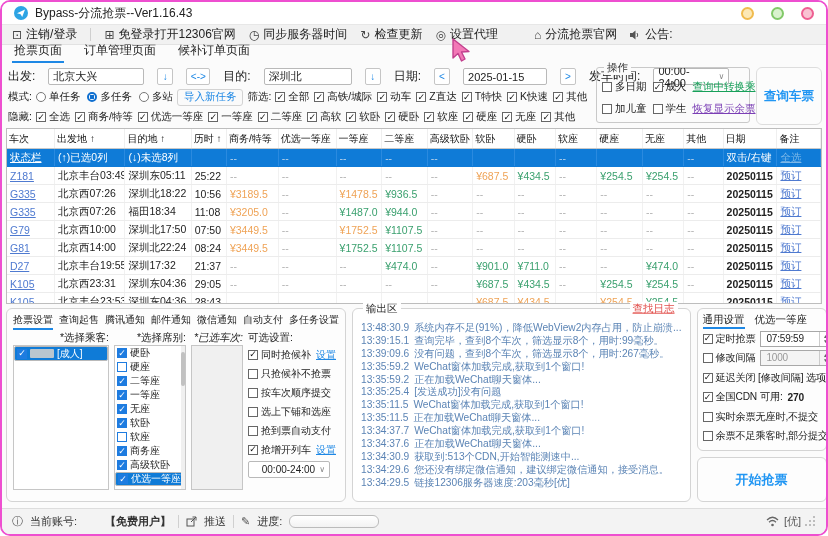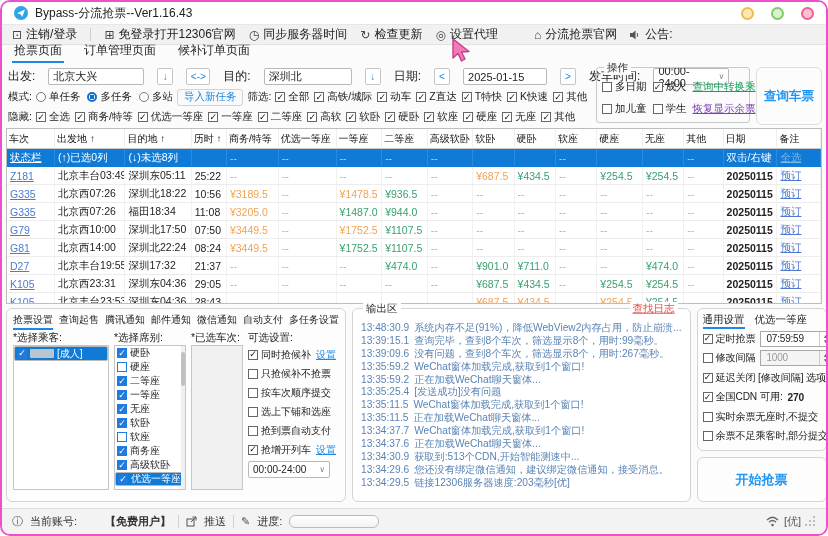--- a/index.html
+++ b/index.html
@@ -57,21 +57,21 @@
   .pg{color:#3aa06e;}
   .pd{color:#b3b3b3;}
   .datec{font-weight:bold;color:#222;}
   tr.selrow td{background:#0f7bd7;color:#fff;border-right:1px solid #2a8adf;border-bottom:1px solid #0f7bd7;}
   tr.selrow a{color:#fff;}
   tr.selrow .sd{color:#b9d2ea;}
   tr.selrow .faint{color:#7db8e8;text-decoration:underline;}
   
   .bottom{display:flex;gap:6px;margin:4px 4px 0 4px;height:194px;}
   .panel{box-sizing:border-box;border:1px solid #d4d4d4;border-radius:6px;background:#fdfdfd;}
-  .task{width:408px;padding:4px 6px;}
+  .task{width:408px;padding:4px 6px;text-align:right;}
   .ttabs{display:flex;gap:6px;height:17px;font-size:10px;align-items:flex-start;}
   .ttab{padding-bottom:1px;border-bottom:2px solid transparent;white-space:nowrap;}
   .ttab.active{border-bottom:2px solid #1e88e5;}
   .tlabels{display:flex;gap:5px;height:15px;font-size:10.5px;color:#222;align-items:center;}
   .tcols{display:flex;gap:5px;height:145px;}
   .listbox{box-sizing:border-box;border:1px solid #c6c6c6;background:#fff;height:100%;position:relative;overflow:hidden;}
   .col-pass{width:96px;}
   .col-seat{width:72px;}
   .col-train{width:52px;}
   .col-opt{flex:1;}
@@ -560,21 +560,21 @@
           <div class="ttab">查询起售</div>
           <div class="ttab">腾讯通知</div>
           <div class="ttab">邮件通知</div>
           <div class="ttab">微信通知</div>
           <div class="ttab">自动支付</div>
           <div class="ttab">多任务设置</div>
         </div>
       <div class="tlabels">
         <span style="width:96px;">*选择乘客:</span>
         <span style="width:72px;">*选择席别:</span>
-        <span style="width:52px;">*已选车次:</span>
+        <span style="width:52px;font-style:italic;">*已选车次:</span>
         <span>可选设置:</span>
       </div>
       <div class="tcols">
         <div class="listbox col-pass">
             <div class="pitem sel">
               <span class="cb blue on">✓</span>
               <span class="redact"></span>
               <span>[成人]</span>
             </div>
           </div>

